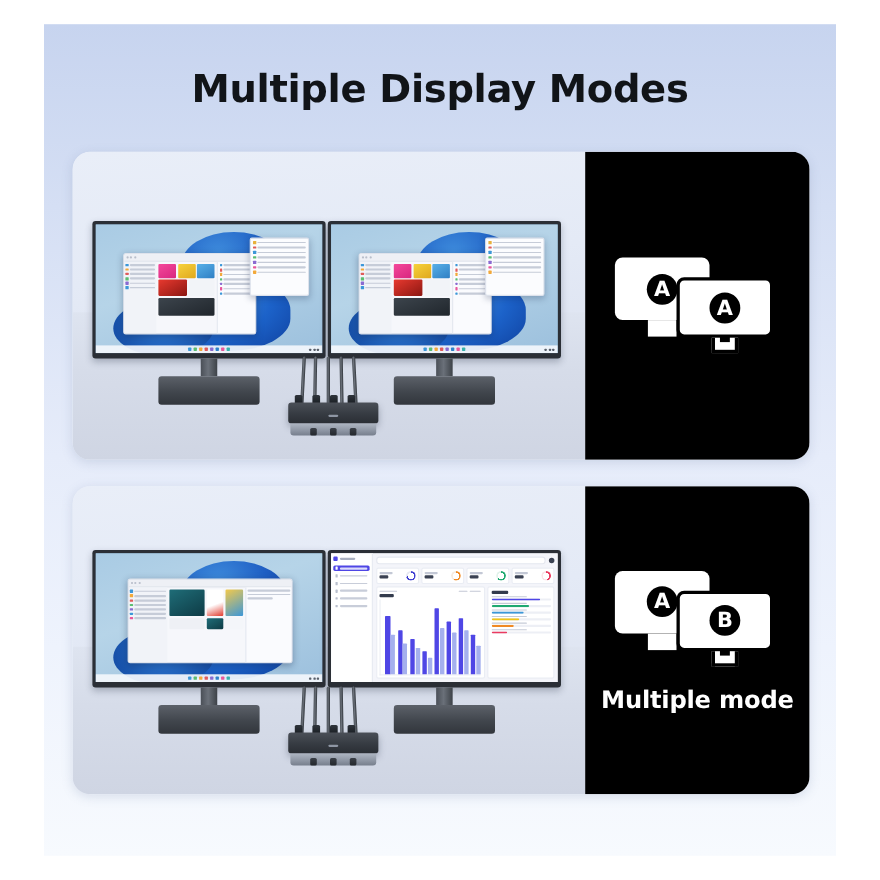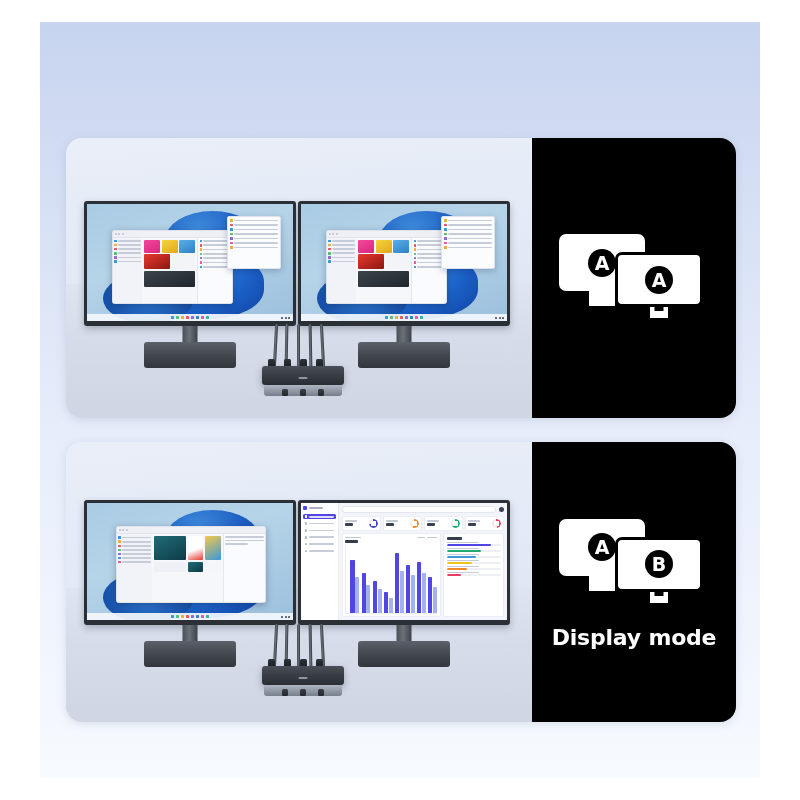--- a/index.html
+++ b/index.html
@@ -170,20 +170,21 @@
     color:#ffffff;font-size:22px;font-weight:bold;letter-spacing:-0.2px;
     font-family:"DejaVu Sans", sans-serif;white-space:nowrap;
   }
 </style>
 </head>
 <body>
 
 <div id="stage">
   <div id="backdrop"></div>
 
+  <div id="title">Multiple Display Modes</div>
 
   <div class="panel" id="panel-mirror">
 
     <div class="photo">
       <div class="desk"></div>
 
       <div class="mon" style="left:18px;top:63px;width:212px;height:160px;">
         <div class="screen-frame" style="height:125px;">
           <div class="screen">
             <div class="wall">
@@ -787,16 +788,16 @@
             </div>
           <div class="stand-a"></div>
         </div>
         <div class="disp right" style="left:56px;top:22px;">
           <div class="sc">
               <div class="letter">B</div>
             </div>
           <div class="stand-b"></div>
         </div>
       </div>
-      <div class="mode-label">Display mode</div>
+      <div class="mode-label">Multiple mode</div>
     </div>
   </div>
 </div>
 
 </body></html>

